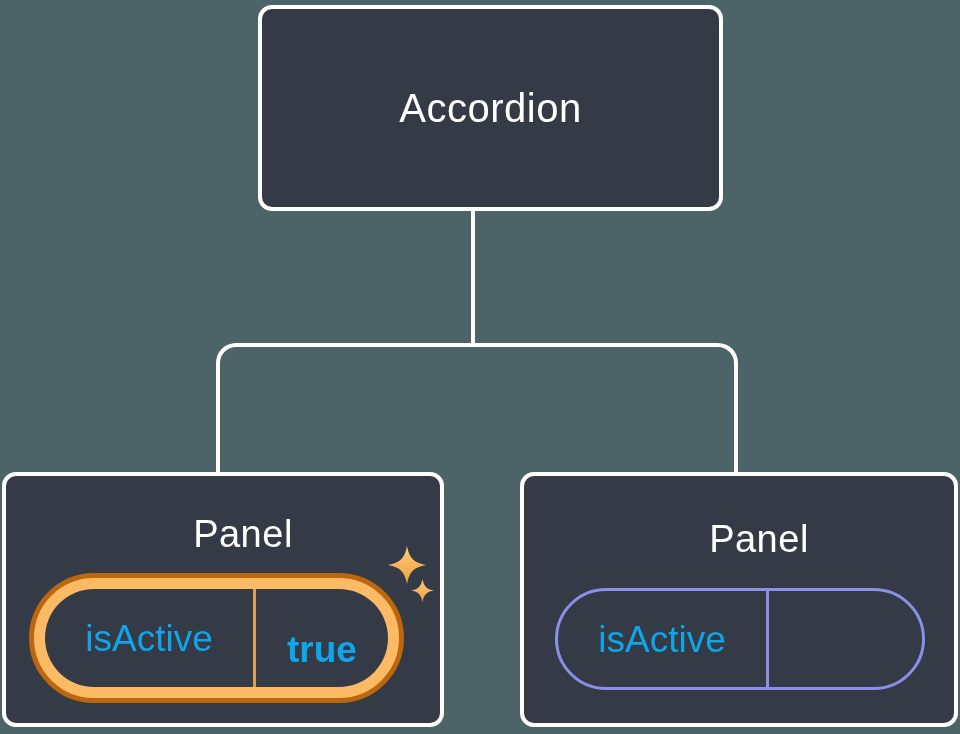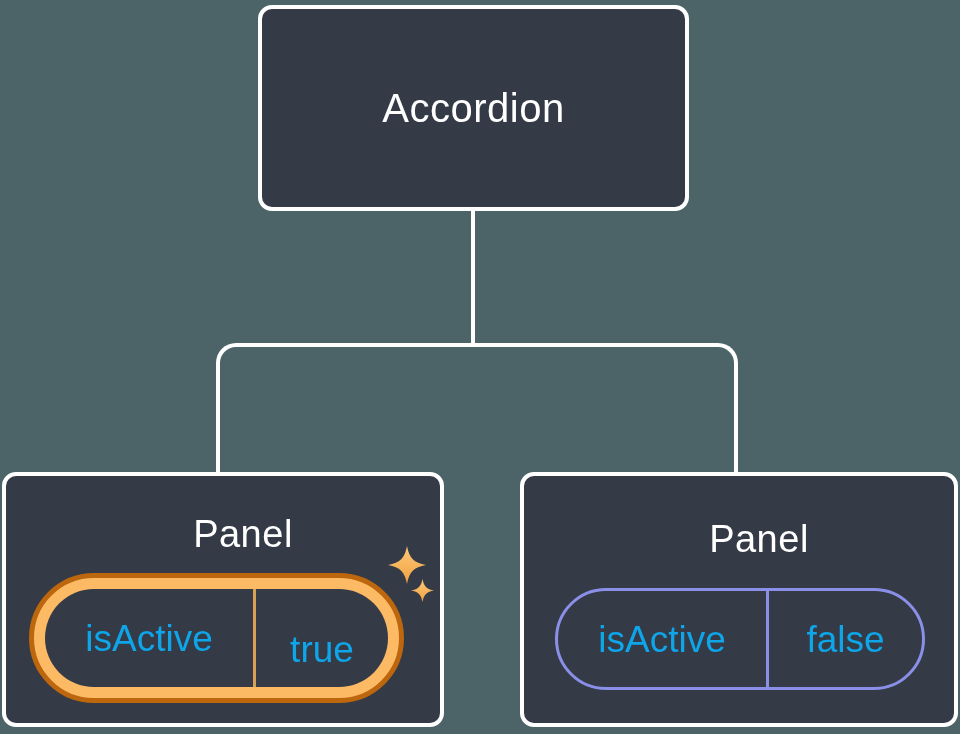--- a/index.html
+++ b/index.html
@@ -6,21 +6,21 @@
   body{font-family:"Liberation Sans", sans-serif;}
   .canvas{
     position:relative;width:960px;height:734px;overflow:hidden;
     background:#4C6467;
   }
   
   .node{
     position:absolute;box-sizing:border-box;
     background:#343A46;border:4px solid #FFFFFF;border-radius:14px;
   }
-  .node-root{left:258px;top:5px;width:431px;height:206px;
+  .node-root{left:258px;top:5px;width:465px;height:206px;
     display:flex;align-items:center;justify-content:center;}
   .node-root .node-label{font-size:40px;font-weight:500;color:#FFFFFF;letter-spacing:.5px;}
   .node-panel{width:442px;height:255px;top:472px;}
   .node-panel-left{left:2px;}
   .node-panel-right{left:520px;width:438px;}
   .panel-title{
     position:absolute;left:0;right:0;text-align:center;
     color:#FFFFFF;font-size:38px;font-weight:500;line-height:56px;height:56px;letter-spacing:.5px;padding-left:40px;
   }
   .node-panel-left .panel-title{top:30px;}
@@ -48,21 +48,21 @@
     border:3px solid #8A8FE8;border-radius:999px;display:flex;overflow:hidden;background:#343A46;
   }
   .pill-cell{
     display:flex;align-items:center;justify-content:center;
     color:#0ea5e9;font-size:37px;line-height:1;
   }
   .cell-name{width:211px;flex:none;box-sizing:border-box;}
   .cell-value{flex:1;}
   .pill-ring .cell-name{border-right:3px solid #D9A155;}
   .pill .cell-name{border-right:3px solid #8A8FE8;}
-  .value-bold{font-weight:400;margin-top:23px;}
+  .value-bold{font-weight:700;margin-top:23px;}
   
   .sparkle{position:absolute;z-index:3;}
   .sparkle-large{left:382px;top:70px;width:38px;height:38px;}
   .sparkle-small{left:405px;top:103px;width:23px;height:23px;}
 </style>
 </head>
 <body>
 
 <div class="canvas">
 
@@ -95,17 +95,16 @@
     <svg class="sparkle sparkle-small" viewBox="0 0 100 100" aria-hidden="true">
       <path d="M50 0 C56 32 68 44 100 50 C68 56 56 68 50 100 C44 68 32 56 0 50 C32 44 44 32 50 0 Z" fill="url(#gold1)"></path>
     </svg>
   </div>
 
   <div class="node node-panel node-panel-right">
     <div class="panel-title">Panel</div>
 
     <div class="pill">
       <div class="pill-cell cell-name">isActive</div>
-      <div class="pill-cell cell-value">false</div>
     </div>
   </div>
 
 </div>
 
 </body></html>

